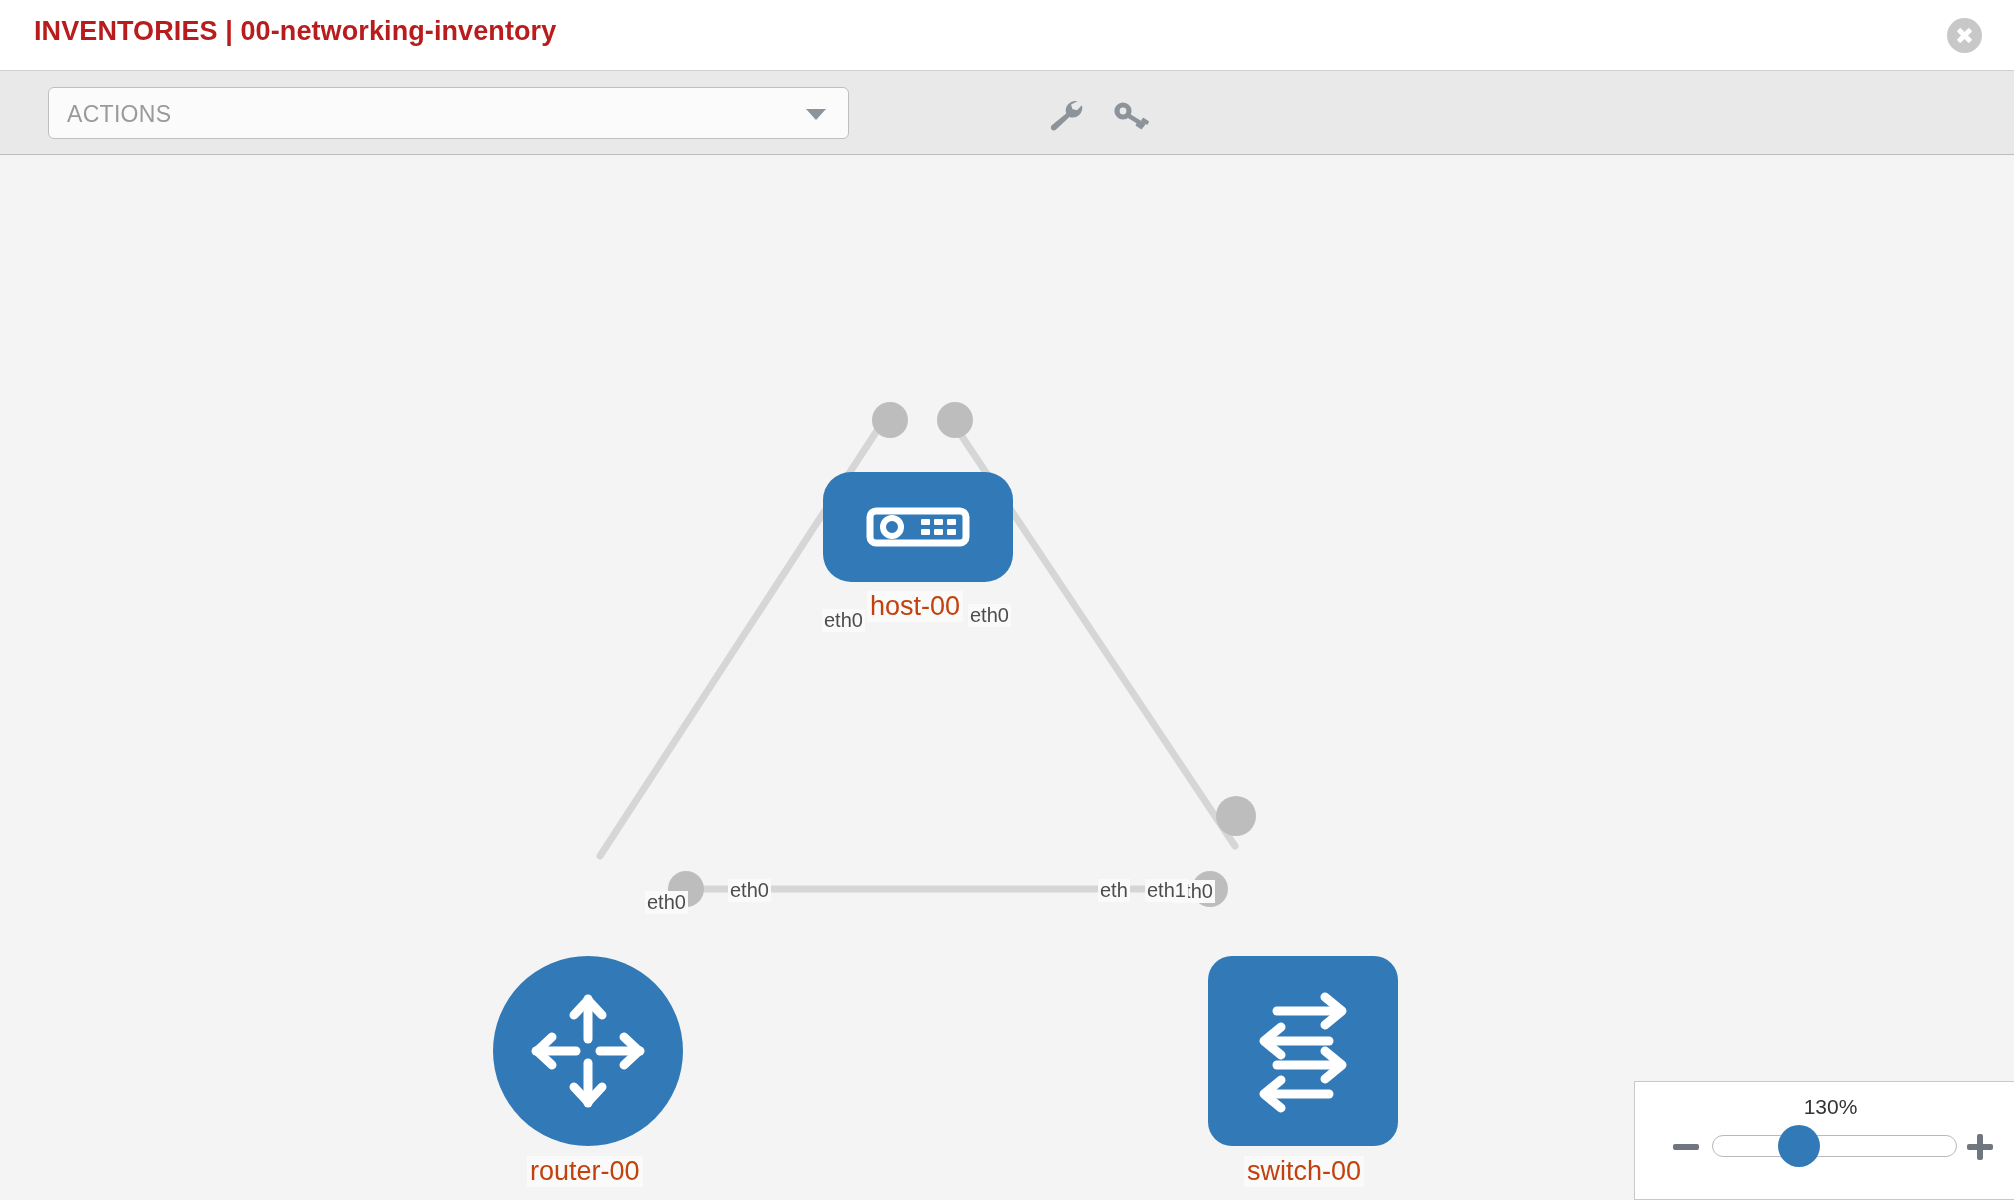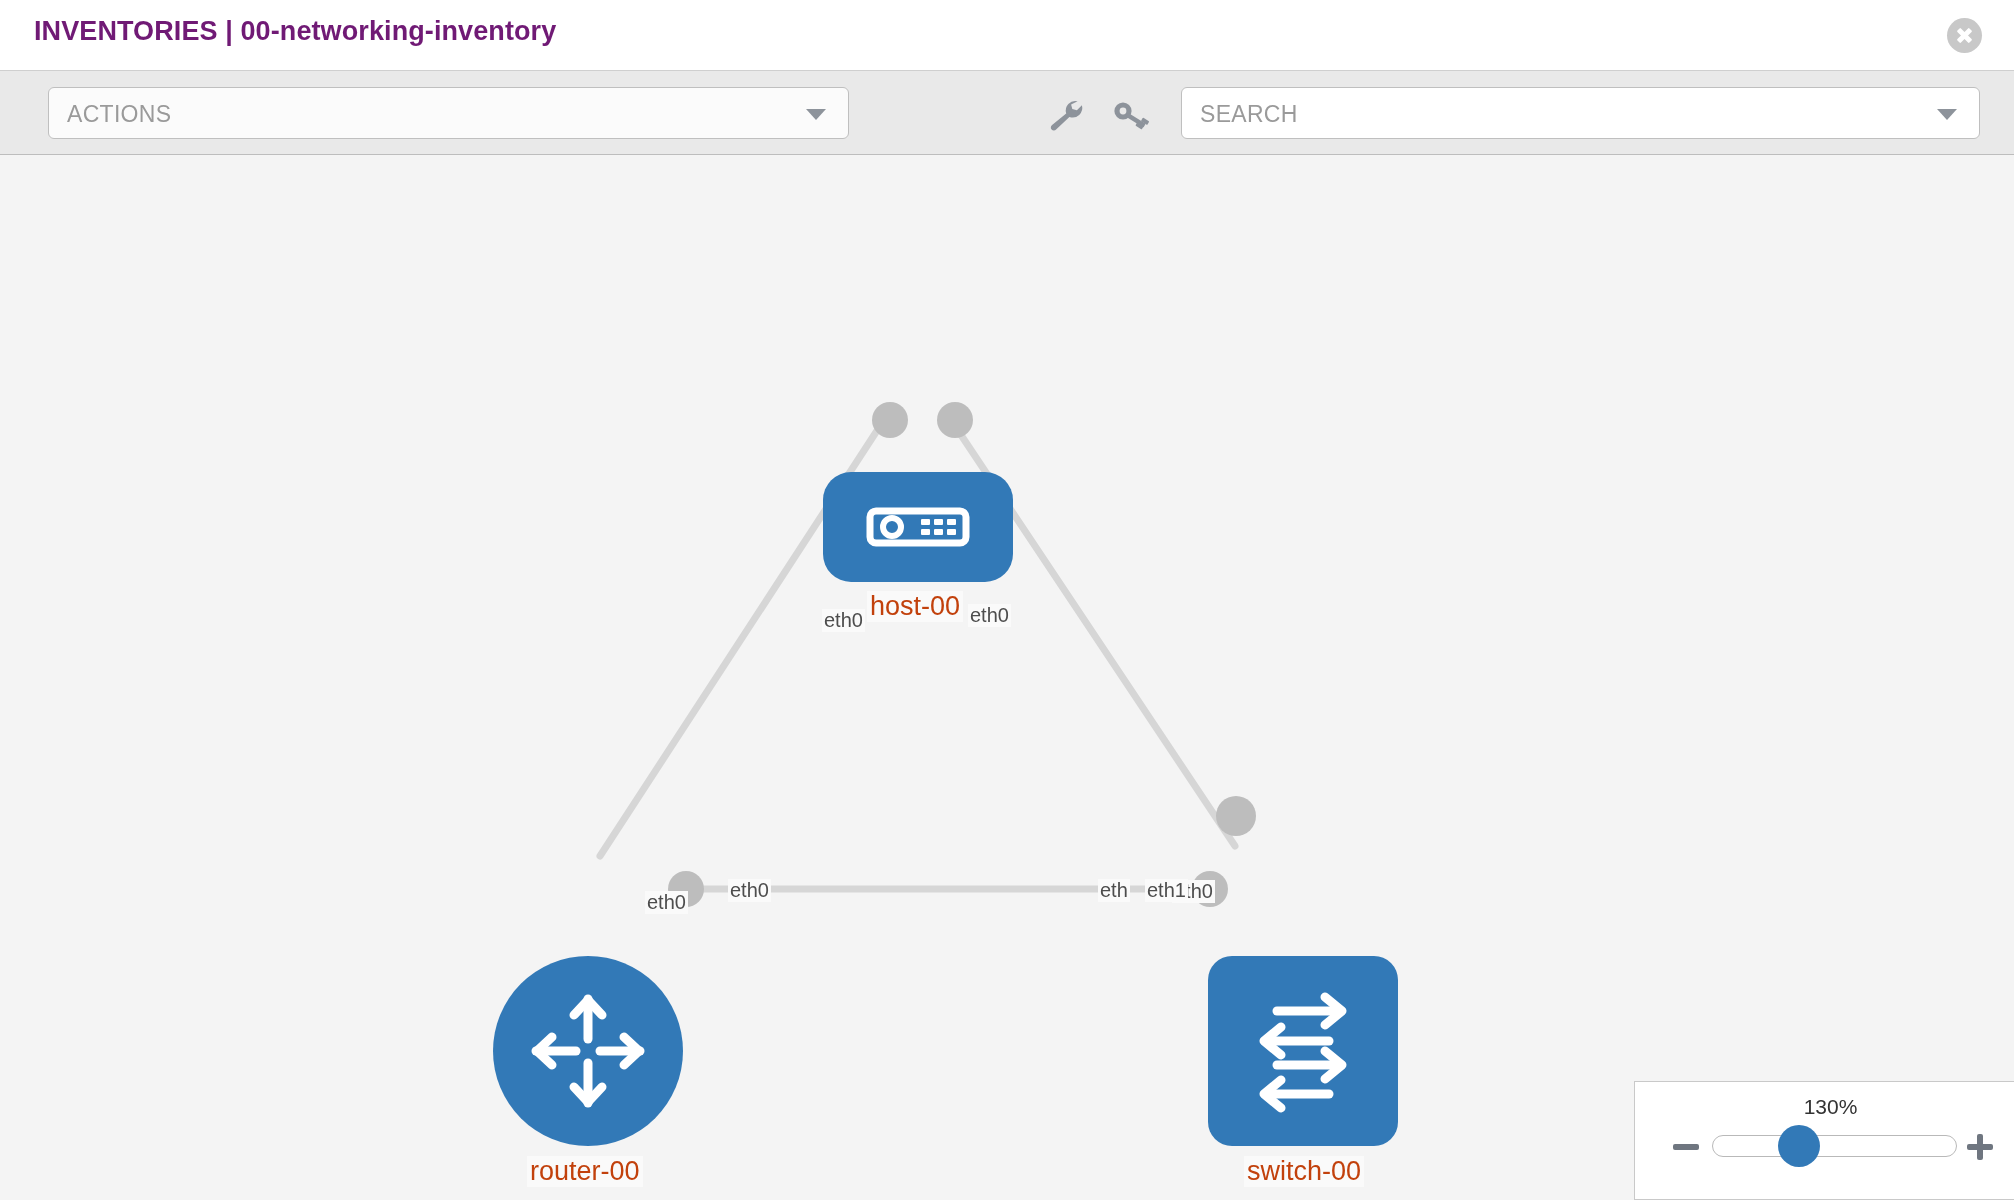--- a/index.html
+++ b/index.html
@@ -13,21 +13,21 @@
 
   #app { position: relative; width: 2014px; height: 1200px; background: #f4f4f4; }
 
   
   .header {
     position: absolute; left: 0; top: 0; width: 2014px; height: 70px;
     background: #ffffff;
   }
   .header-title {
     position: absolute; left: 34px; top: 16px;
-    font-size: 27px; font-weight: bold; color: #701a75;
+    font-size: 27px; font-weight: bold; color: #b91c1c;
     letter-spacing: 0.1px; white-space: nowrap;
   }
   .close-btn {
     position: absolute; right: 32px; top: 18px;
     width: 35px; height: 35px; border-radius: 50%;
     background: #c8c8c8; cursor: pointer;
   }
   .close-btn::before, .close-btn::after {
     content: ""; position: absolute; left: 50%; top: 50%;
     width: 17px; height: 5px; background: #ffffff; border-radius: 1px;
@@ -177,24 +177,20 @@
         <g fill="#8d939b">
           <circle cx="13" cy="14" r="8.6"></circle>
           <circle cx="13" cy="14" r="3.4" fill="#e9e9e9"></circle>
           <rect x="18" y="15.6" width="21" height="4.6" rx="1" transform="rotate(32 18 15.6)"></rect>
           <rect x="33" y="20.5" width="7.5" height="4.2" rx="1" transform="rotate(32 33 20.5)"></rect>
           <rect x="27.5" y="25" width="7.5" height="4.2" rx="1" transform="rotate(32 27.5 25)"></rect>
         </g>
       </svg>
     </div>
 
-    <div class="search-box">
-      <div class="search-label">SEARCH</div>
-      <div class="caret"></div>
-    </div>
   </div>
 
   <div class="canvas">
 
     <svg class="topo-svg" width="2014" height="1044">
       <g stroke="#d6d6d6" stroke-width="7" fill="none" stroke-linecap="round">
         <line x1="880" y1="270" x2="600" y2="700"></line>
         <line x1="955" y1="270" x2="1235" y2="690"></line>
         <line x1="700" y1="733" x2="1195" y2="733"></line>
       </g>

